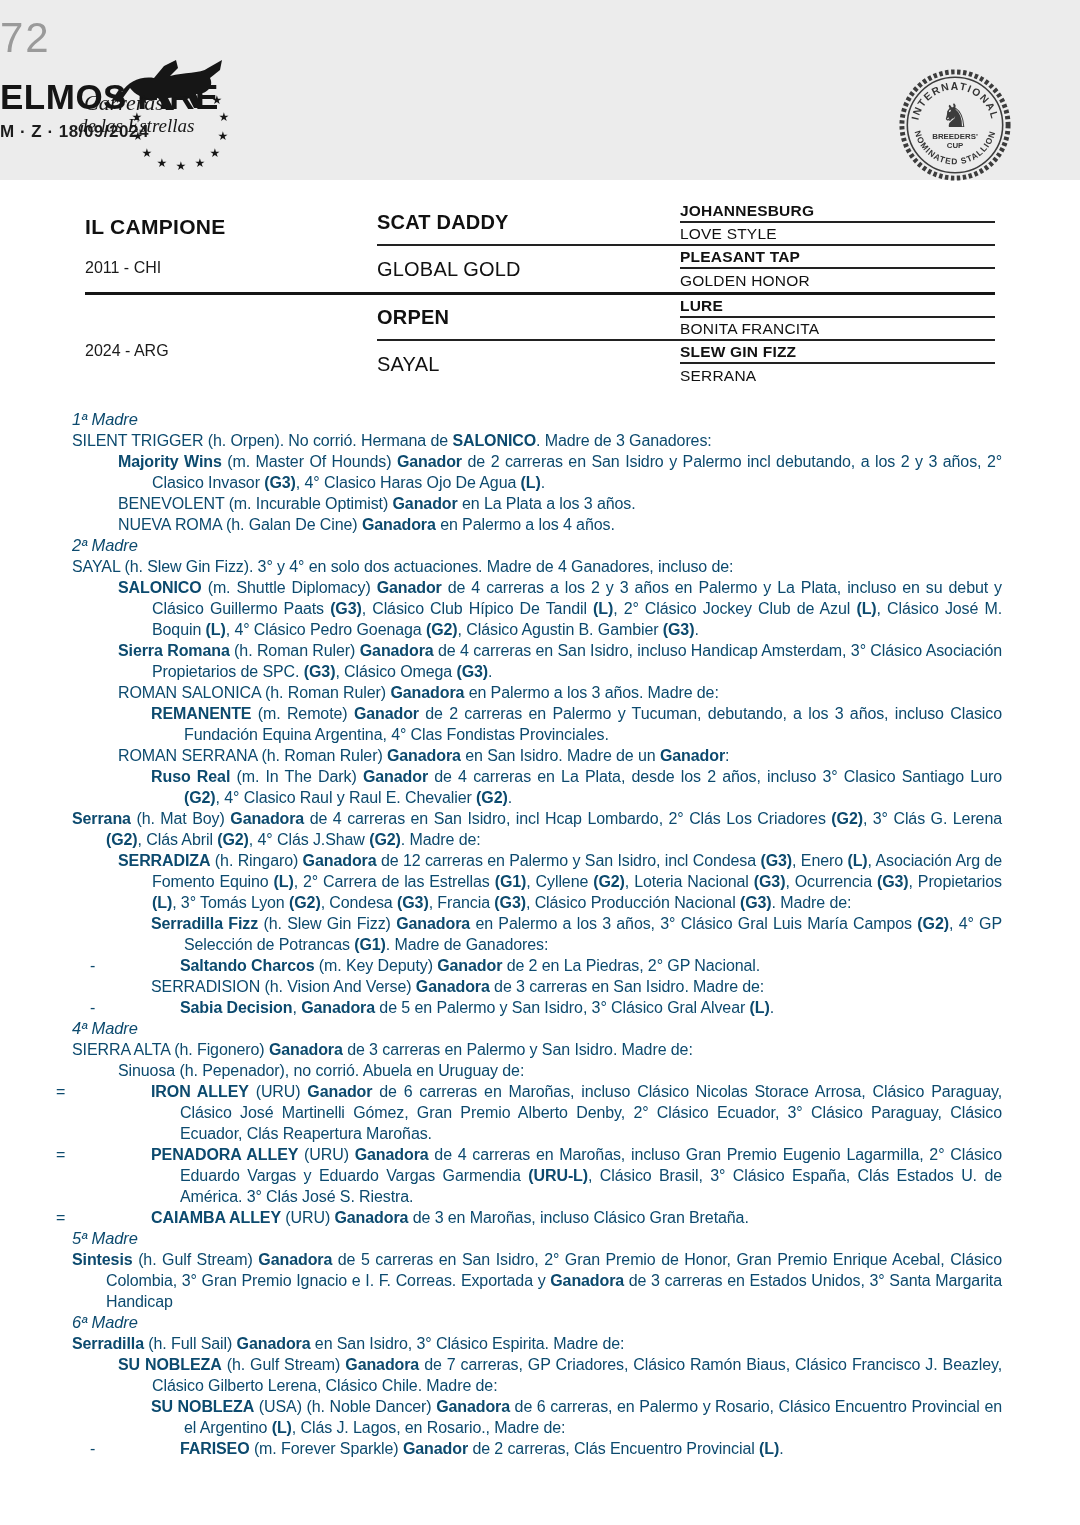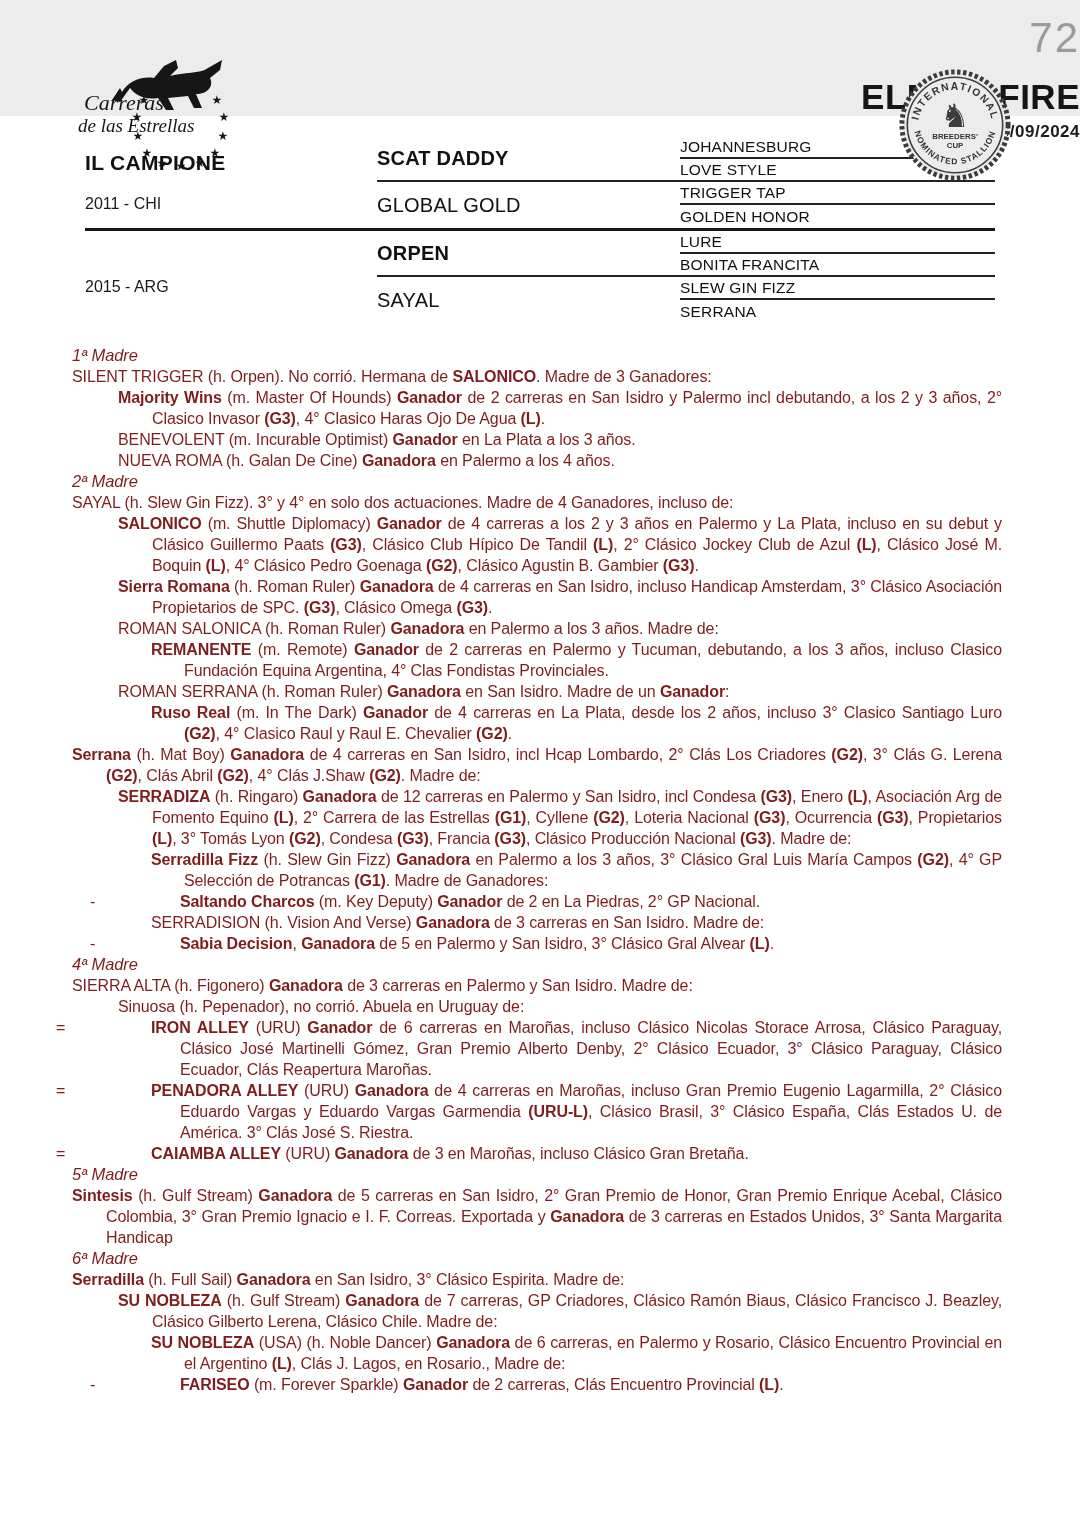--- a/index.html
+++ b/index.html
@@ -1,42 +1,42 @@
 <!DOCTYPE html>
 <html><head>
 <meta charset="utf-8">
 <style>
   html,body{margin:0;padding:0;}
   body{
     width:1080px;height:1525px;background:#ffffff;color:#111;
     font-family:"Liberation Sans", sans-serif;overflow:hidden;position:relative;
   }
   
-  .header{background:#ececec;height:116px;position:relative;text-align:right;}
+  .header{background:#ececec;height:180px;position:relative;text-align:left;}
   .catalog-number{padding-top:16px;font-size:42px;line-height:44px;font-weight:100;color:#9a9a9a;letter-spacing:2px;}
   .horse-title{font-size:35px;line-height:37px;font-weight:700;color:#151515;letter-spacing:.5px;margin-top:18px;}
   .horse-subtitle{font-size:17px;line-height:19px;font-weight:700;color:#1c1c1c;margin-top:7px;letter-spacing:.5px;}
   .logo-left{position:absolute;left:76px;top:52px;}
   .seal-right{position:absolute;right:66px;top:66px;}
   
   .ped{margin:20px 85px 0 85px;width:910px;}
   .half{display:grid;grid-template-columns:292px 303px 315px;grid-auto-rows:23px;}
   .half-sire{border-bottom:3px solid #161616;}
   .g1{grid-column:1;grid-row:1/5;display:flex;flex-direction:column;justify-content:center;}
   .g1-name{font-size:21px;font-weight:700;letter-spacing:.3px;}
   .g1-born{font-size:16px;margin-top:20px;color:#1a1a1a;}
   .g2{grid-column:2;display:flex;align-items:center;font-size:20px;letter-spacing:.2px;}
   .g2a{grid-row:1/3;border-bottom:2px solid #222;font-weight:700;}
   .g2b{grid-row:3/5;}
   .g3{grid-column:3;display:flex;align-items:center;font-size:15.5px;letter-spacing:.2px;}
-  .g3.bold{font-weight:400;}
+  .g3.bold{font-weight:700;}
   .g3.line{border-bottom:2px solid #222;}
   .r1{grid-row:1}.r2{grid-row:2}.r3{grid-row:3}.r4{grid-row:4}
   
-  .pedigree-text{margin:22px 78px 0 72px;font-size:16px;line-height:21px;color:#7f1d1d;letter-spacing:-0.1px;}
+  .pedigree-text{margin:22px 78px 0 72px;font-size:16px;line-height:21px;color:#0c4a6e;letter-spacing:-0.1px;}
   .sec-heading{font-style:italic;font-size:16.5px;}
   .para{text-align:justify;}
   .b{font-weight:700;}
   .lv0{padding-left:34px;text-indent:-34px;}
   .lv1{padding-left:80px;text-indent:-34px;}
   .lv2{padding-left:112px;text-indent:-33px;}
   .mk1{padding-left:108px;text-indent:-62px;}
   .mk2{padding-left:140px;text-indent:-61px;}
   .mk1 .marker{display:inline-block;width:33px;}
   .mk2 .marker{display:inline-block;width:29px;}
@@ -91,26 +91,26 @@
 <div class="ped">
   <div class="half half-sire">
     <div class="g1">
       <div class="g1-name">IL CAMPIONE</div>
       <div class="g1-born">2011 - CHI</div>
     </div>
     <div class="g2 g2a">SCAT DADDY</div>
     <div class="g2 g2b">GLOBAL GOLD</div>
     <div class="g3 r1 bold line">JOHANNESBURG</div>
     <div class="g3 r2 line">LOVE STYLE</div>
-    <div class="g3 r3 bold line">TRIGGER TAP</div>
+    <div class="g3 r3 bold line">PLEASANT TAP</div>
     <div class="g3 r4">GOLDEN HONOR</div>
   </div>
   <div class="half">
     <div class="g1">
-      <div class="g1-born">2015 - ARG</div>
+      <div class="g1-born">2024 - ARG</div>
     </div>
     <div class="g2 g2a">ORPEN</div>
     <div class="g2 g2b">SAYAL</div>
     <div class="g3 r1 bold line">LURE</div>
     <div class="g3 r2 line">BONITA FRANCITA</div>
     <div class="g3 r3 bold line">SLEW GIN FIZZ</div>
     <div class="g3 r4">SERRANA</div>
   </div>
 </div>
 

